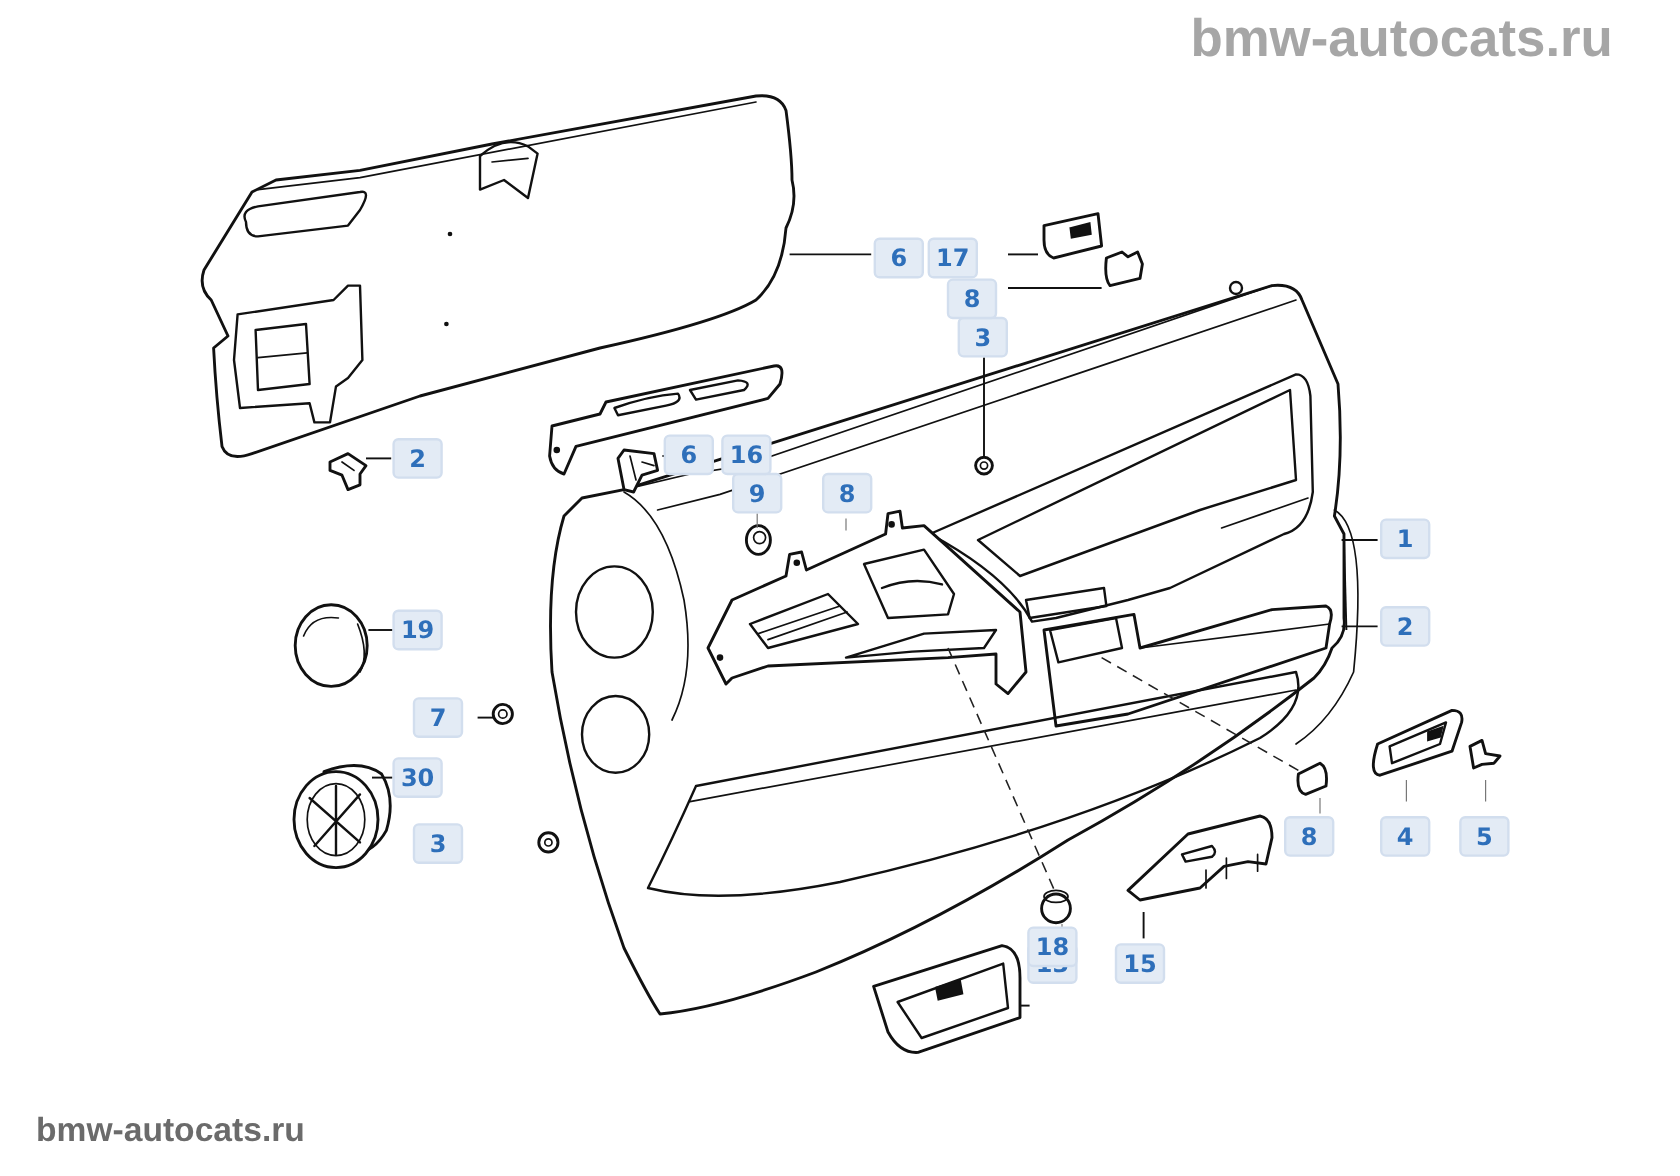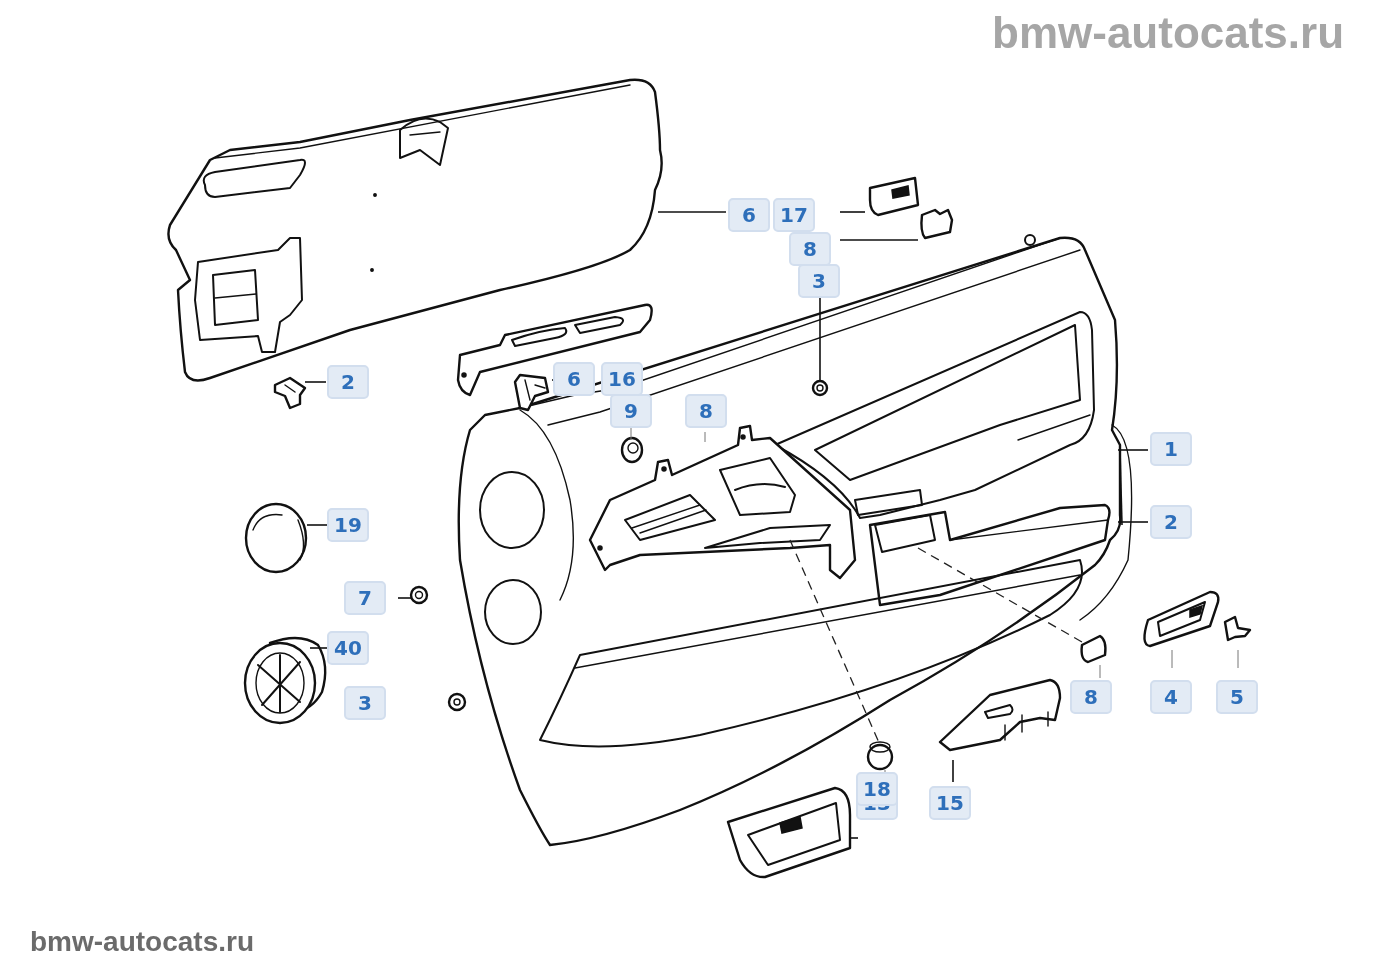--- a/index.html
+++ b/index.html
@@ -201,13 +201,13 @@
 <div class="callout" style="left:601px;top:362px">16</div>
 <div class="callout" style="left:1070px;top:680px">8</div>
 <div class="callout" style="left:327px;top:365px">2</div>
 <div class="callout" style="left:856px;top:786px">13</div>
 <div class="callout" style="left:929px;top:786px">15</div>
 <div class="callout" style="left:553px;top:362px">6</div>
 <div class="callout" style="left:789px;top:232px">8</div>
 <div class="callout" style="left:773px;top:198px">17</div>
 <div class="callout" style="left:856px;top:772px">18</div>
 <div class="callout" style="left:327px;top:508px">19</div>
-<div class="callout" style="left:327px;top:631px">40</div>
+<div class="callout" style="left:327px;top:631px">30</div>
 
 </body></html>

